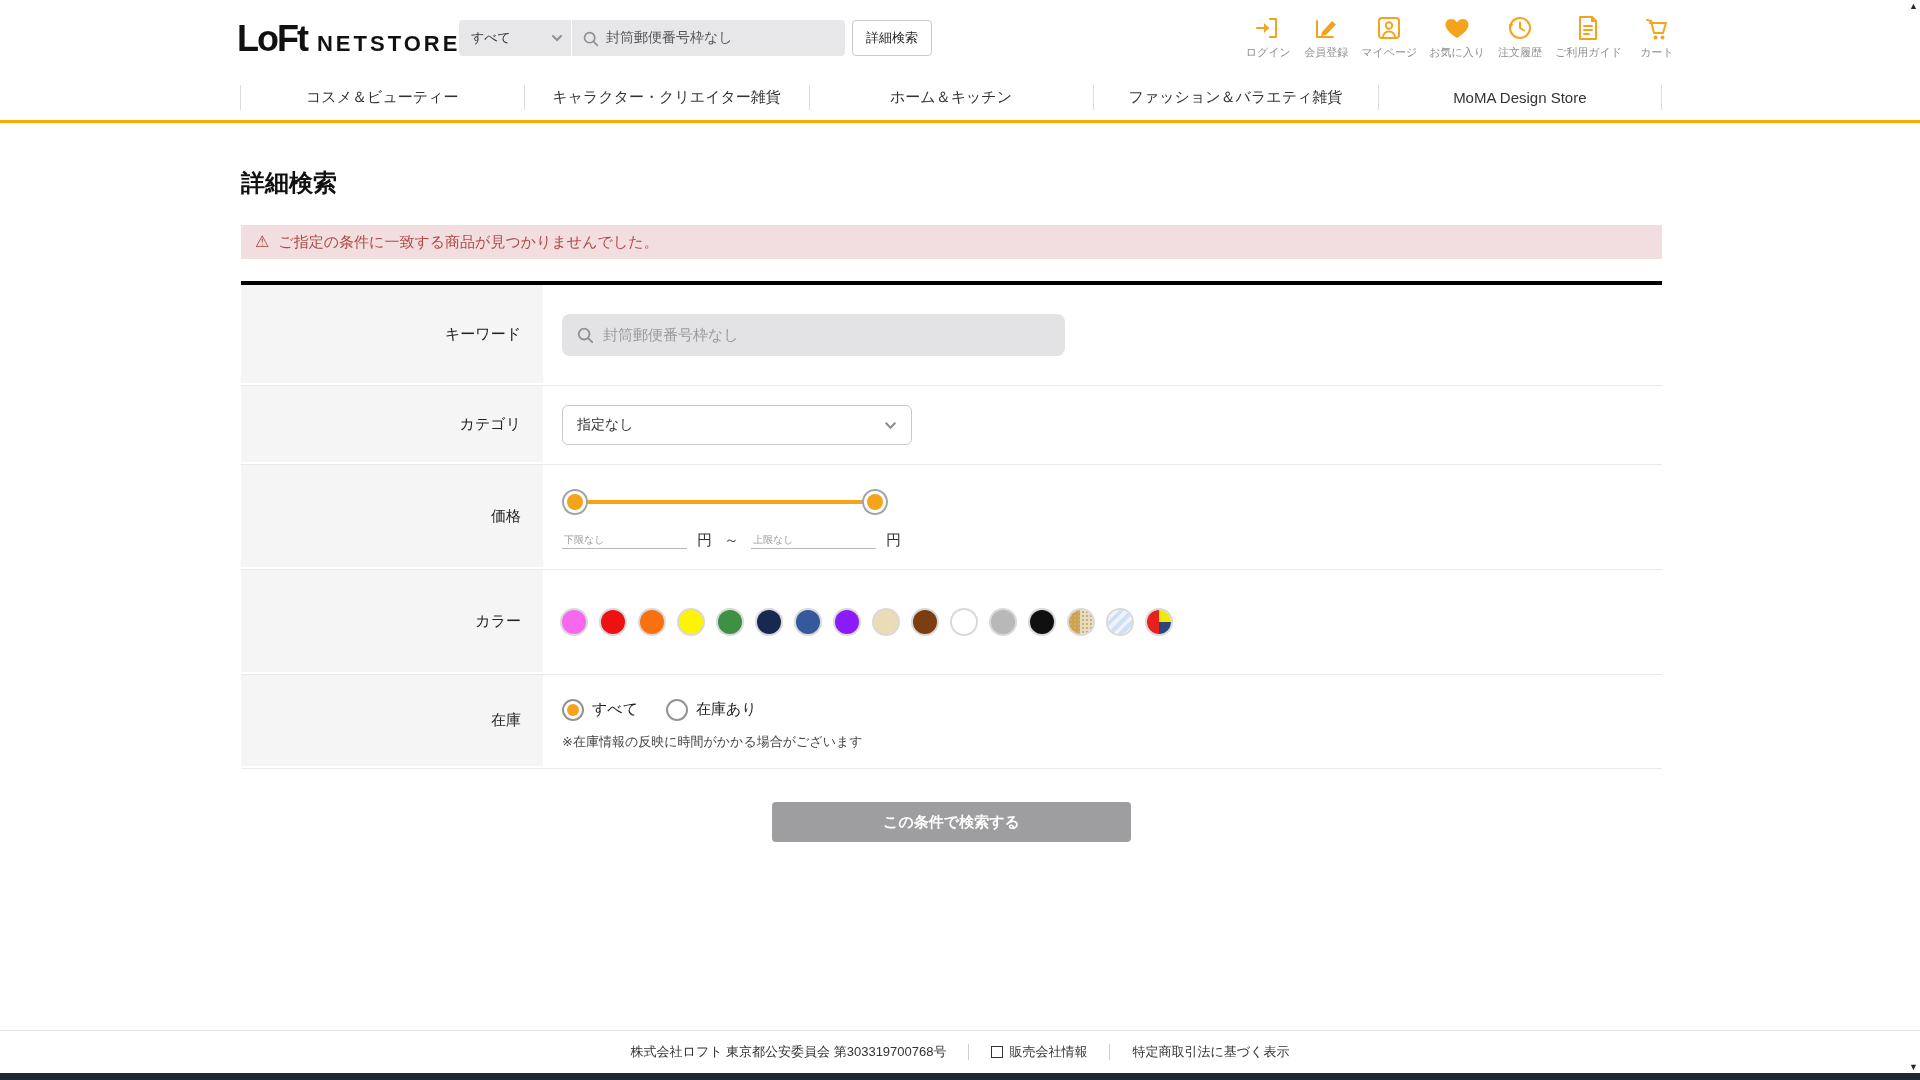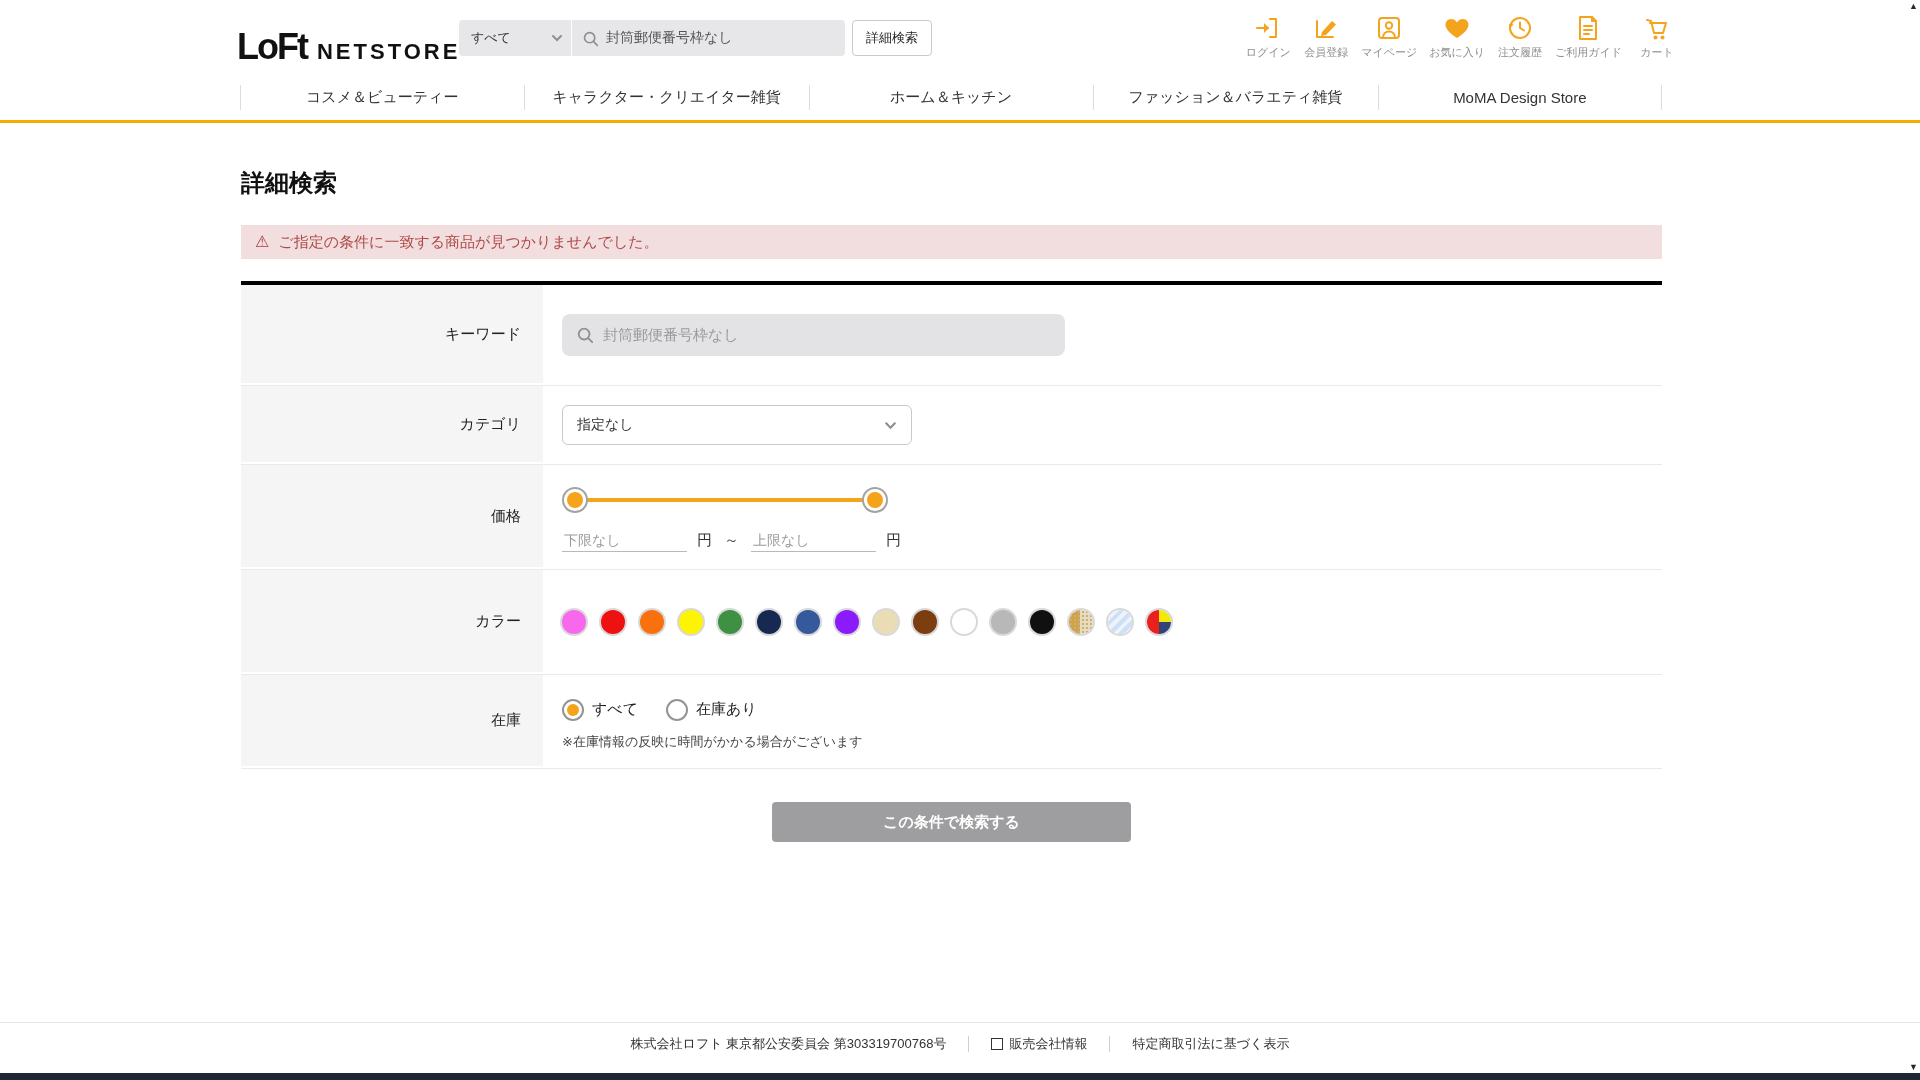--- a/index.html
+++ b/index.html
@@ -2,21 +2,21 @@
 <html><head>
 <meta charset="utf-8">
 <style>
   * { margin:0; padding:0; box-sizing:border-box; }
   html,body { width:1920px; height:1080px; overflow:hidden; background:#fff;
     font-family:"Liberation Sans","DejaVu Sans",sans-serif; color:#222; }
   .page { position:relative; width:1920px; height:1080px; background:#fff; }
 
   
   header { position:relative; height:75px; background:#fff; }
-  .logo { position:absolute; left:237px; top:26px; display:flex; align-items:baseline; gap:10px; cursor:pointer; }
+  .logo { position:absolute; left:237px; top:18px; display:flex; align-items:baseline; gap:10px; cursor:pointer; }
   .logo-loft { font-size:36px; font-weight:900; letter-spacing:-2px; color:#111; }
   .logo-net { font-size:22px; font-weight:800; letter-spacing:3px; color:#111; }
 
   .search-bar { position:absolute; left:459px; top:20px; width:386px; height:36px;
     background:#E7E7E9; border-radius:4px; display:flex; align-items:center; }
   .search-cat { display:flex; align-items:center; justify-content:space-between;
     width:112px; height:100%; padding:0 8px 0 12px; font-size:13px; color:#333; cursor:pointer; }
   .search-divider { width:1px; height:36px; background:#fff; }
   .search-input-wrap { display:flex; align-items:center; flex:1; padding-left:10px; gap:7px; }
   .search-input-wrap input { border:none; outline:none; background:transparent;
@@ -64,21 +64,21 @@
 
   .price-box { display:flex; flex-direction:column; gap:16px; padding-top:4px; }
   .slider { position:relative; width:326px; height:26px; }
   .slider-track { position:absolute; left:13px; right:13px; top:11px; height:4px;
     background:#F5A31A; border-radius:2px; }
   .slider-handle { position:absolute; top:5px; width:16px; height:16px; border-radius:50%;
     background:#F5A31A; box-shadow:0 0 0 3px #fff, 0 0 0 5px #A3A3A3; cursor:pointer; }
   .h-min { left:5px; } .h-max { right:5px; }
   .price-inputs { display:flex; align-items:center; gap:10px; font-size:15px; color:#333; }
   .price-inputs input { width:125px; border:none; border-bottom:1px solid #B9B9B9; outline:none;
-    font-size:14px; color:#444; padding:3px 2px; background:transparent; font-family:inherit; }
+    font-size:10px; color:#444; padding:3px 2px; background:transparent; font-family:inherit; }
   .price-inputs input::placeholder { color:#9A9A9A; }
   .tilde { margin:0 2px; color:#555; }
 
   .swatches { display:flex; gap:15px; }
   .swatch { width:24px; height:24px; border-radius:50%; box-shadow:0 0 0 2px #D9D9D9; cursor:pointer; }
   .sw-gold { background:
       radial-gradient(#c9b078 1px, transparent 1px),
       linear-gradient(90deg,#D2A24B 0 45%, #E8DCC0 45% 100%);
       background-size:4px 4px,100% 100%; }
   .sw-clear { background:repeating-linear-gradient(135deg,#CFE0F6 0 4px,#EDF3FC 4px 8px); }
@@ -98,21 +98,21 @@
     width:12px; height:12px; border-radius:50%; background:#F5A31A; }
   .stock-note { font-size:13px; color:#444; }
 
   .actions { display:flex; justify-content:center; gap:30px; margin-top:33px; }
   .btn-clear { width:359px; height:40px; background:#fff; border:1px solid #999;
     border-radius:6px; font-size:15px; font-weight:bold; color:#111; cursor:pointer; font-family:inherit; }
   .btn-submit { width:359px; height:40px; background:#9E9EA0; border:none;
     border-radius:4px; font-size:15px; font-weight:bold; color:#fff; cursor:pointer; font-family:inherit; }
 
   
-  footer { position:absolute; left:0; right:0; bottom:15px; height:43px; border-top:1px solid #E5E5E5;
+  footer { position:absolute; left:0; right:0; bottom:7px; height:43px; border-top:1px solid #E5E5E5;
     display:flex; align-items:center; justify-content:center; gap:0; background:#fff; }
   .footer-inner { display:flex; align-items:center; gap:22px; font-size:13px; color:#333; }
   .f-link { display:flex; align-items:center; gap:6px; cursor:pointer; }
   .f-div { width:1px; height:16px; background:#CFCFCF; }
   .building-icon { width:12px; height:12px; border:1.5px solid #333; display:inline-block; }
 
   .bottom-bar { position:absolute; left:0; right:0; bottom:0; height:7px; background:#1E2835; }
   .scrollbar { position:absolute; right:0; top:0; bottom:7px; width:14px; }
   .sb-arrow { position:absolute; right:2px; font-size:9px; color:#1E2835; }
   .sb-up { top:1px; } .sb-down { bottom:1px; }

